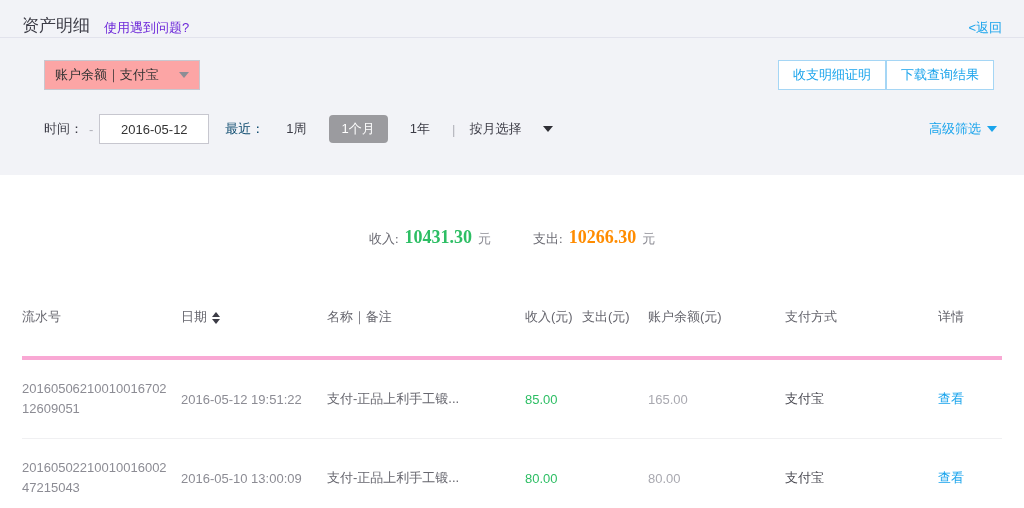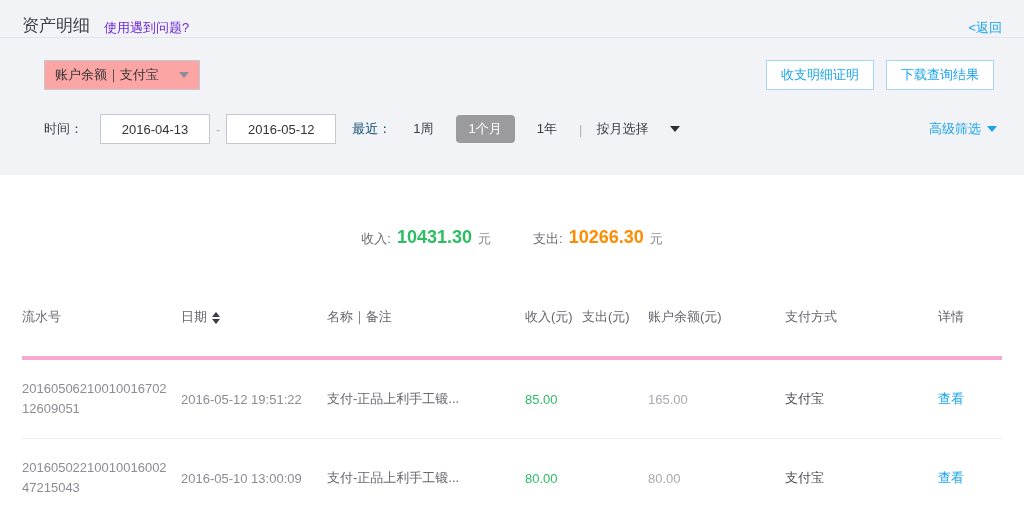--- a/index.html
+++ b/index.html
@@ -23,21 +23,21 @@
   }
   .account-select {
     width: 156px; height: 30px; background: #fca5a5; border: 1px solid #c7c7cf;
     display: flex; align-items: center; justify-content: space-between;
     padding: 0 10px; cursor: pointer; color: #333;
   }
   .caret-down-gray {
     width: 0; height: 0; border-left: 5px solid transparent;
     border-right: 5px solid transparent; border-top: 6px solid #8d8d95;
   }
-  .header-buttons { margin-left: auto; display: flex; gap: 12px; }
+  .header-buttons { margin-left: auto; display: flex; }
   .outline-btn {
     height: 30px; padding: 0 14px; background: #fff; border: 1px solid #a5d6f5;
     color: #1aa4ec; font-size: 13px; cursor: pointer; font-family: inherit;
   }
 
   .filter-row-2 {
     margin-top: 24px; padding: 0 27px 0 44px;
     display: flex; align-items: center;
   }
   .field-label { color: #3c3c46; }
@@ -61,21 +61,21 @@
   .advanced-filter { margin-left: auto; display: flex; align-items: center; gap: 6px; color: #1aa4ec; cursor: pointer; }
   .caret-down-blue {
     width: 0; height: 0; border-left: 5px solid transparent;
     border-right: 5px solid transparent; border-top: 6px solid #1aa4ec;
   }
 
   
   .summary {
     margin-top: 52px; display: flex; justify-content: center; align-items: baseline; gap: 42px;
   }
-  .summary-group { display: flex; align-items: baseline; gap: 6px; }
+  .summary-group { display: flex; align-items: baseline; gap: 6px; font-family: Liberation Serif, serif; }
   .summary-label { color: #6b6b73; font-size: 13px; }
   .summary-value { font-size: 18px; font-weight: bold; }
   .summary-value.income { color: #2dbe64; }
   .summary-value.expense { color: #ff8c00; }
   .summary-unit { color: #8d8d95; font-size: 13px; }
 
   
   .table-wrap { padding: 0 22px; margin-top: 52px; }
   table { width: 980px; border-collapse: collapse; table-layout: fixed; font-size: 13px; }
   th, td { font-weight: normal; text-align: left; vertical-align: middle; }
@@ -114,21 +114,20 @@
       <span class="caret-down-gray"></span>
     </div>
     <div class="header-buttons">
       <button class="outline-btn">收支明细证明</button>
       <button class="outline-btn">下载查询结果</button>
     </div>
   </div>
 
   <div class="filter-row-2">
     <span class="field-label">时间：</span>
-    <input class="date-input" value="2016-04-13" style="">
     <span class="date-dash">-</span>
     <input class="date-input" style="margin-left: 0px;" value="2016-05-12">
     <span class="recent-label">最近：</span>
     <span class="range-item">1周</span>
     <span class="range-item selected">1个月</span>
     <span class="range-item">1年</span>
     <span class="range-divider">|</span>
     <span class="month-select">
       <span>按月选择</span>
       <span class="caret-down-dark"></span>

